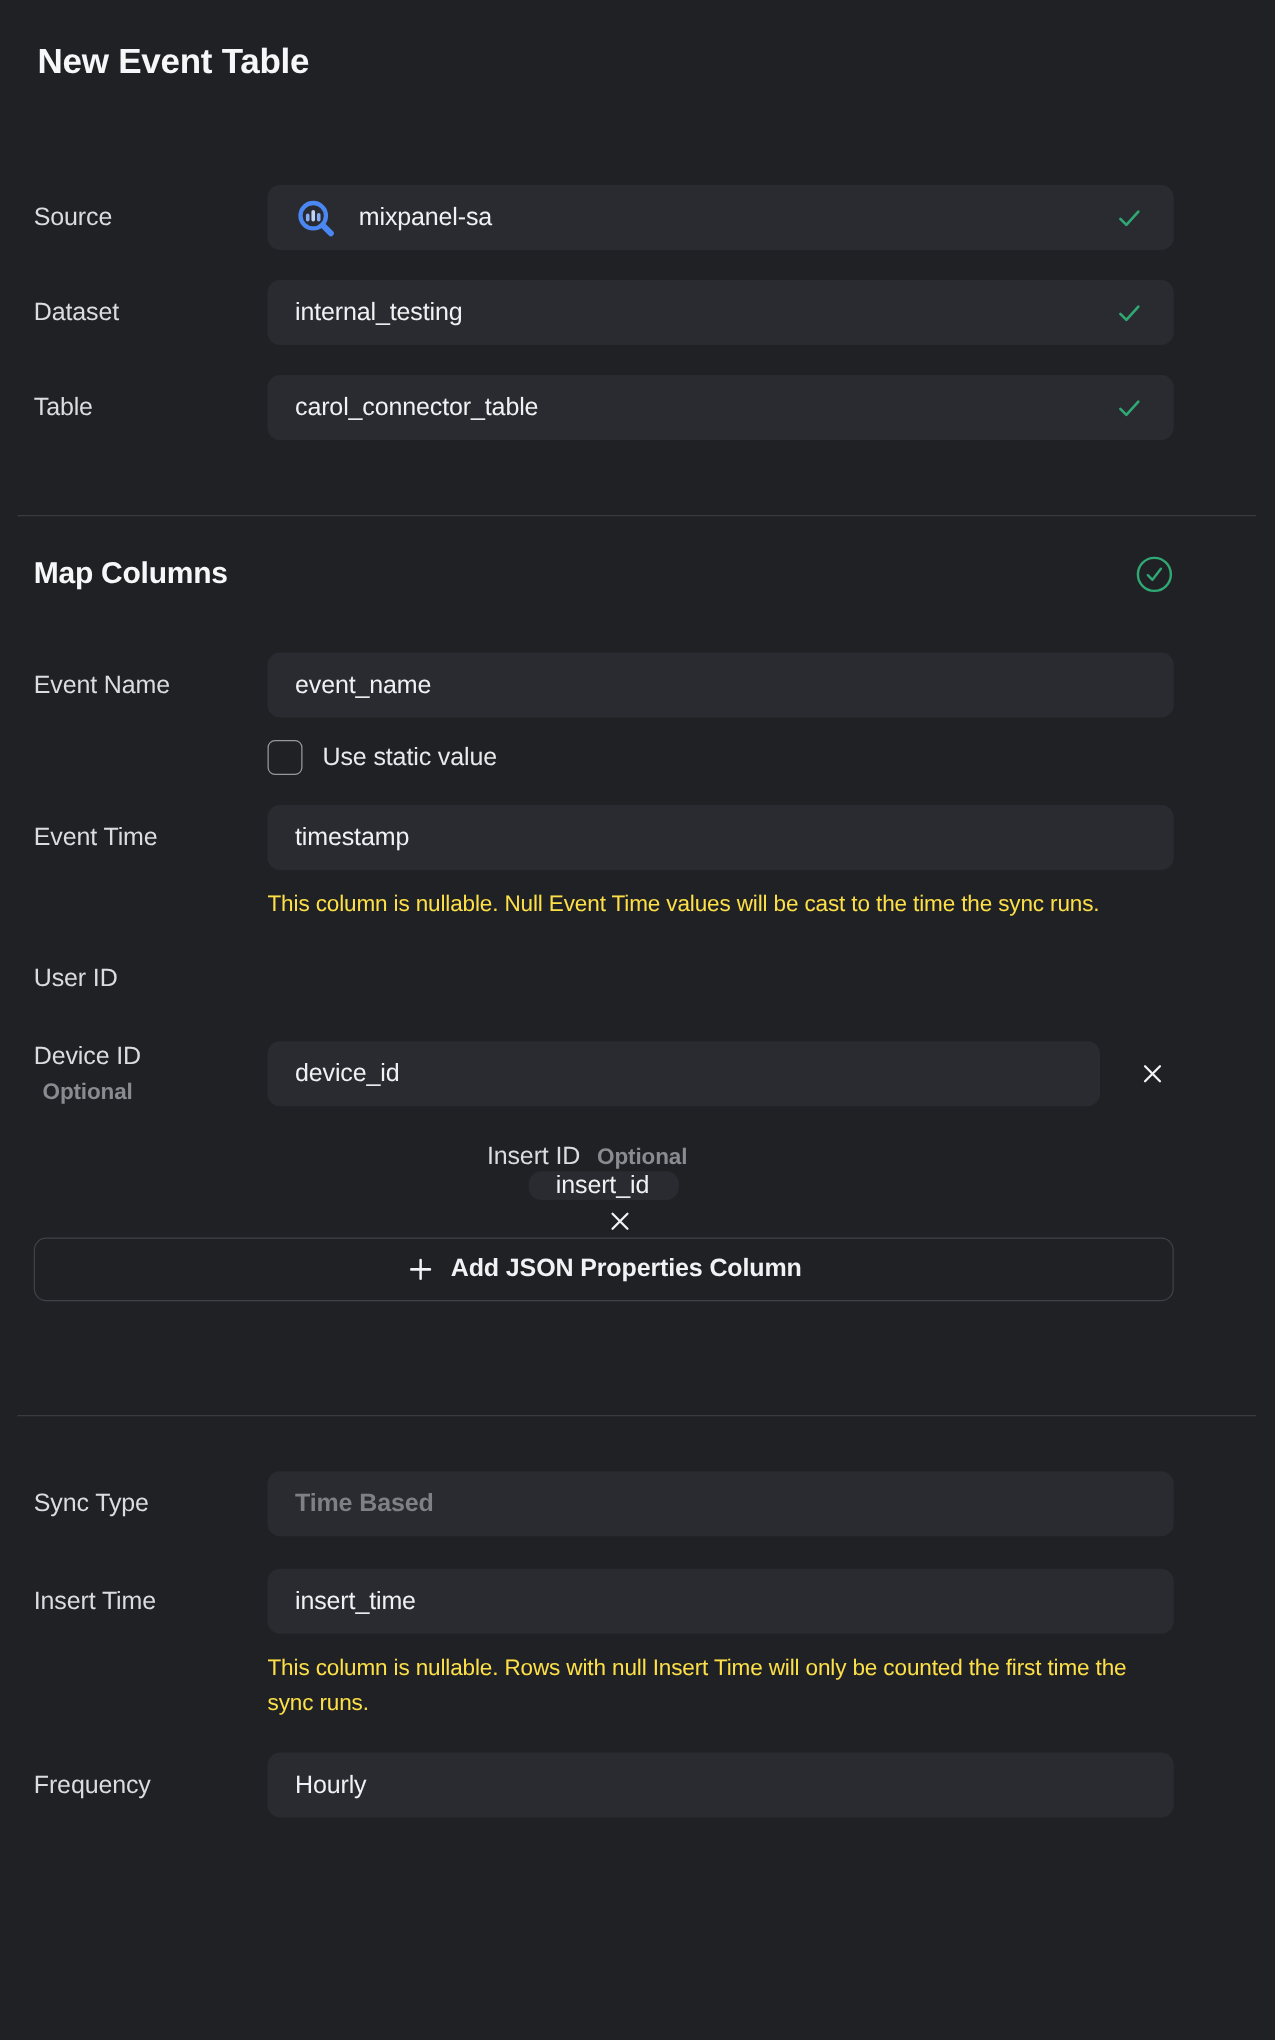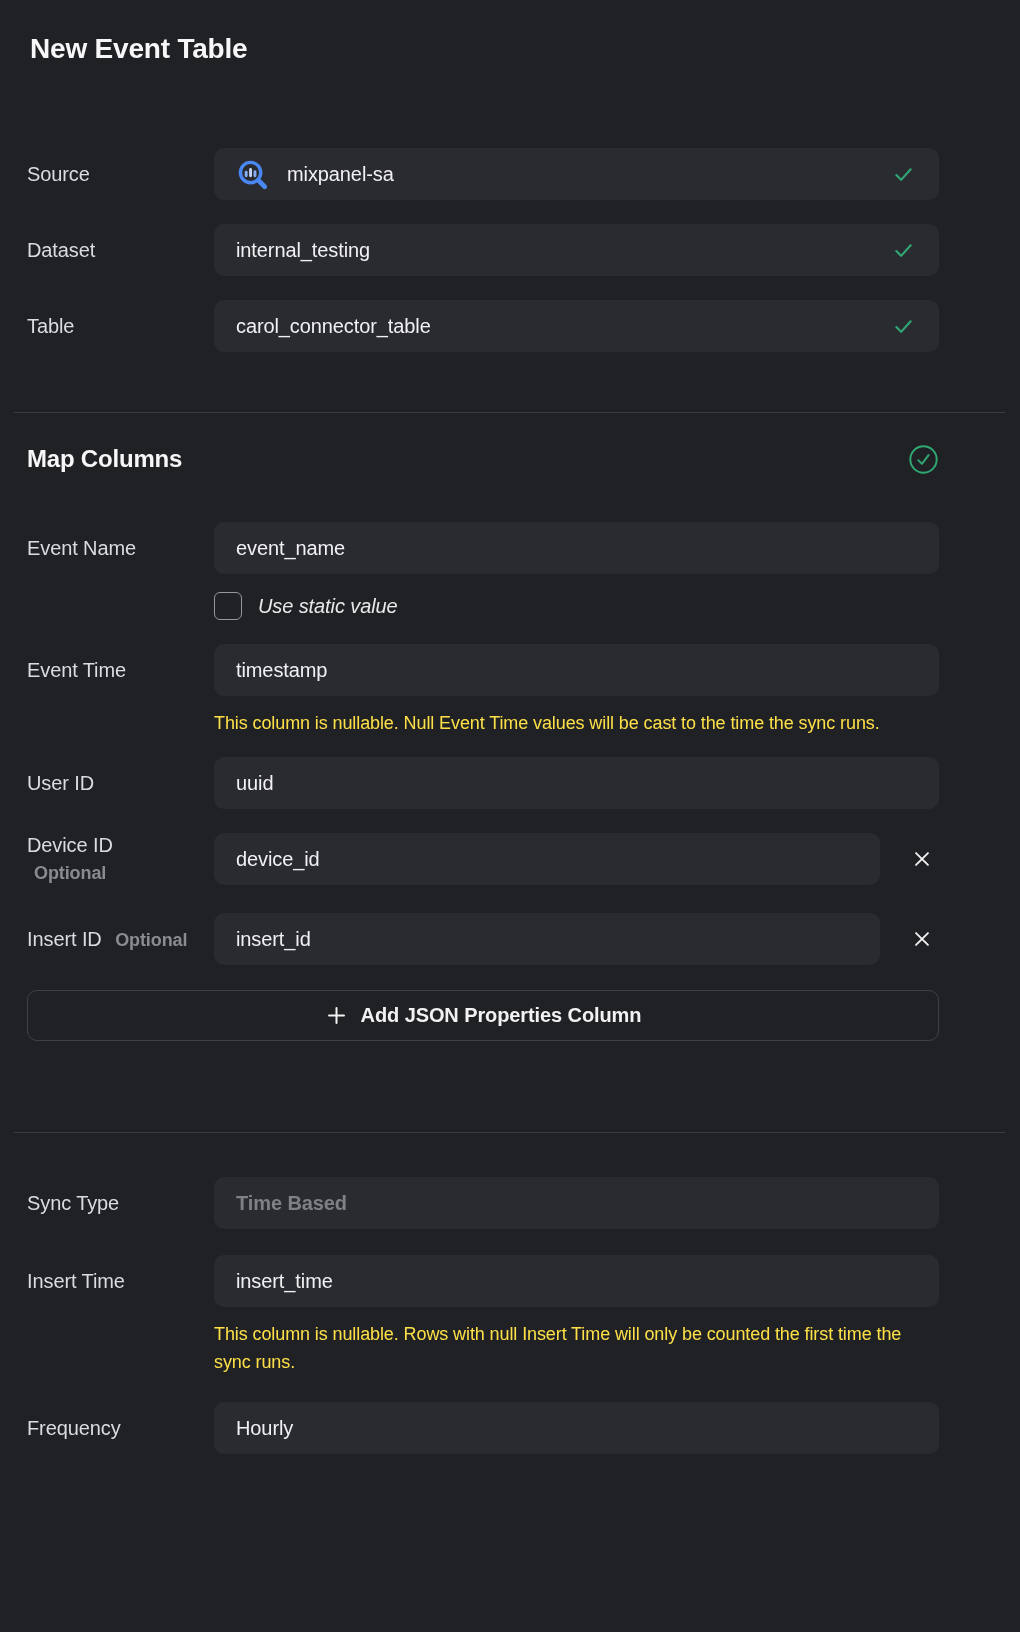--- a/index.html
+++ b/index.html
@@ -13,21 +13,21 @@
   }
   .page { display:flex; flex-direction:column; width:1020px; height:1468px; overflow:hidden; }
 
   h1.title { margin:33px 0 0 30px; font-size:28px; line-height:32px; font-weight:700; color:#F7F7F9; letter-spacing:-0.2px; }
 
   .row { display:flex; align-items:center; height:52px; margin:24px 81px 0 27px; }
   .row.first { margin-top:83px; }
   .row.sec-first { margin-top:47px; }
   .row.sec-first2 { margin-top:44px; }
   .row.after-warn { margin-top:20px; }
-  .row.mt28 { margin-top:28px; }
+  .row.mt28 { margin-top:28px;flex-direction:column; }
   .row.mt26 { margin-top:26px; }
 
   .lbl { width:187px; flex:none; font-size:20px; color:#DBDCDF; letter-spacing:-0.1px; padding-right:10px; line-height:24px; }
   .optional { font-size:18px; color:#8A8B90; font-weight:700; }
   .two-line .optional { margin-top:4px; padding-left:7px; }
   .inline-opt { margin-left:8px; }
 
   .field {
     flex:1; height:52px; background:#2A2B30; border-radius:10px;
     display:flex; align-items:center; padding:0 24px 0 22px;
@@ -44,21 +44,21 @@
   .divider { border:none; border-top:1px solid #3A3B40; height:0; margin:60px 15px 0 14px; }
   .divider.d2 { margin-top:91px; }
 
   .sec-head { display:flex; align-items:center; justify-content:space-between; margin:30px 81px 0 27px; height:32px; }
   .sec-head.s2 { margin-top:52px; }
   .sec-head h2 { margin:0; font-size:24px; line-height:32px; font-weight:700; color:#F7F7F9; letter-spacing:-0.2px; }
   .circle-ok { display:flex; }
 
   .cb-row { display:flex; align-items:center; margin:18px 81px 0 214px; height:28px; }
   .checkbox { width:28px; height:28px; border:1.5px solid #97989C; border-radius:6px; background:transparent; flex:none; cursor:pointer; }
-  .cb-label { margin-left:16px; font-size:20px; color:#E8E9EB; letter-spacing:-0.1px;font-style:italic; }
+  .cb-label { margin-left:16px; font-size:20px; color:#E8E9EB; letter-spacing:-0.1px; }
 
   .warning { margin:13px 81px 0 214px; max-width:745px; font-size:18px; line-height:28px; color:#fde047; letter-spacing:-0.1px; }
 
   .add-btn {
     display:flex; align-items:center; justify-content:center; gap:13px;
     height:51px; margin:25px 81px 0 27px;
     background:transparent; border:1px solid #404148; border-radius:10px;
     color:#F2F2F4; font-size:20px; font-weight:700; font-family:inherit; letter-spacing:-0.1px; cursor:pointer;
   }
   .add-btn .plus { display:flex; }
@@ -143,23 +143,20 @@
     <div class="lbl">Event Time</div>
     <div class="field">
       <span class="val">timestamp</span>
     </div>
   </div>
 
   <div class="warning">This column is nullable. Null Event Time values will be cast to the time the sync runs.</div>
 
   <div class="row after-warn">
     <div class="lbl">User ID</div>
-    <div class="field">
-      <span class="val">uuid</span>
-    </div>
   </div>
 
   <div class="row">
     <div class="lbl two-line">
       <div>Device ID</div>
       <div class="optional">Optional</div>
     </div>
     <div class="field">
       <span class="val">device_id</span>
     </div>

